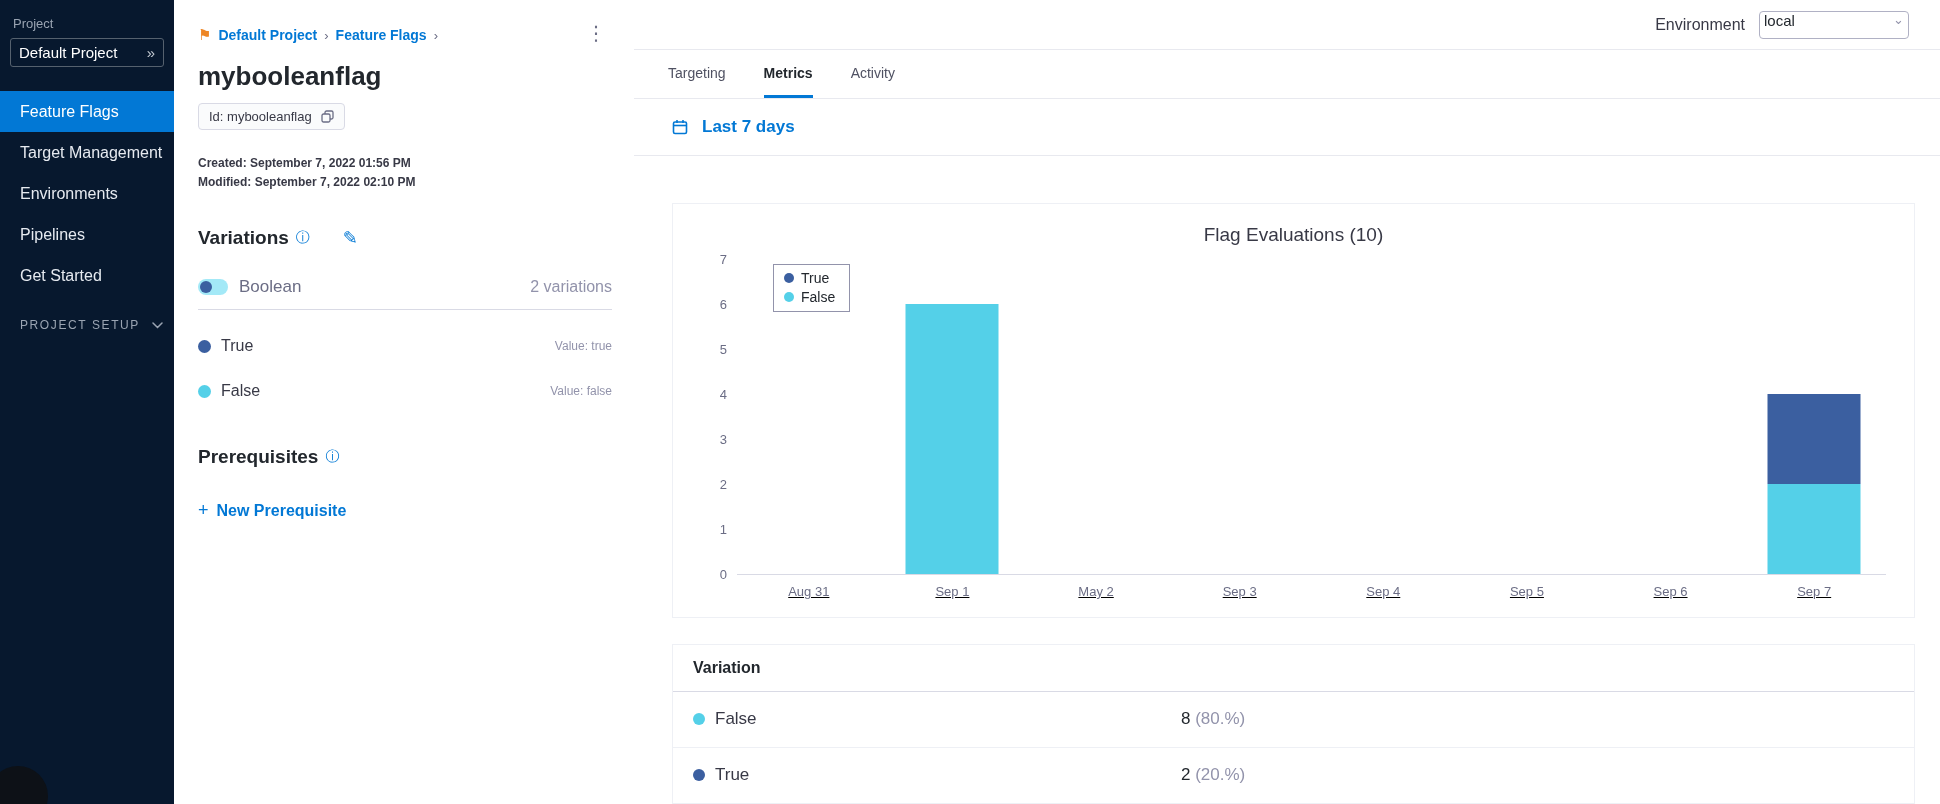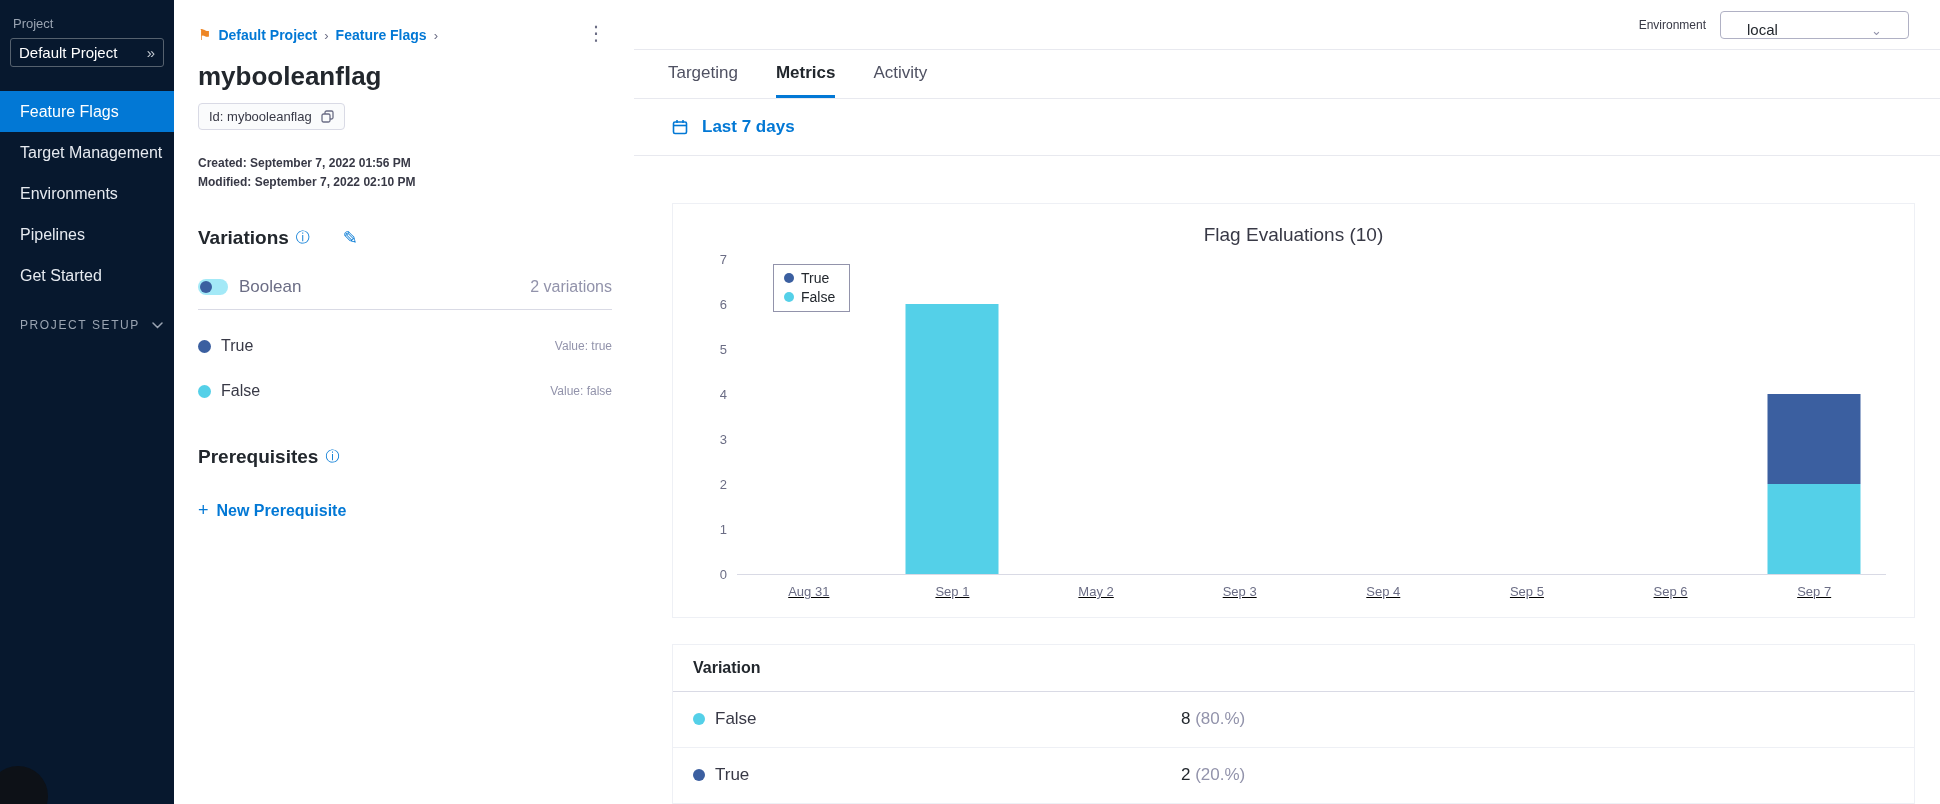--- a/index.html
+++ b/index.html
@@ -42,25 +42,25 @@
   .dot { width:13px; height:13px; border-radius:50%; flex-shrink:0; }
   .dot.sm { width:12px; height:12px; }
   .value-lbl { margin-left:auto; font-size:12px; color:#9293ab; }
   .prereq-desc { margin-top:9px; font-size:14px; color:#383946; }
   .new-prereq { margin-top:32px; display:inline-flex; align-items:center; gap:8px; color:#0278d5; font-weight:700; font-size:16px; cursor:pointer; }
   .plus-ico { font-size:18px; font-weight:400; }
 
   
   .main { flex:1; display:flex; flex-direction:column; background:#fff; min-width:0; }
   .env-bar { height:59px; display:flex; align-items:center; justify-content:flex-end; gap:14px; padding-right:31px; border-bottom:1px solid #e8e9ef; }
-  .env-label { font-size:12px; color:#383946; }
-  .env-select { width:189px; height:28px; border:1px solid #b0b1c4; border-radius:4px; display:flex; align-items:flex-end; justify-content:space-between; padding:0 26px; font-size:15px; color:#22272d; cursor:pointer; }
+  .env-label { font-size:16px; color:#383946; }
+  .env-select { width:150px; height:28px; border:1px solid #b0b1c4; border-radius:4px; display:flex; align-items:flex-start; justify-content:space-between; padding:0 4px; font-size:15px; color:#22272d; cursor:pointer; }
   .sel-chev { color:#9293ab; font-size:13px; }
   .tabs { height:57px; display:flex; align-items:stretch; gap:38px; padding-left:34px; border-bottom:1px solid #e8e9ef; }
-  .tab { display:flex; align-items:center; font-size:17px; color:#4f5162; cursor:pointer; border-bottom:3px solid transparent; }
+  .tab { display:flex; align-items:center; font-size:14px; color:#4f5162; cursor:pointer; border-bottom:3px solid transparent; }
   .tab.active { color:#22272d; font-weight:700; border-bottom-color:#0278d5; }
   .filter-row { height:67px; display:flex; align-items:center; gap:14px; padding-left:38px; border-bottom:1px solid #e8e9ef; color:#0278d5; font-weight:700; font-size:17px; cursor:pointer; }
 
   
   .chart-card { margin:47px 25px 0 38px; border:1px solid #eef0f5; padding:14px 20px 6px; }
   .chart-title { text-align:center; font-size:19px; color:#383946; margin:6px 0 14px; }
   .chart-body { display:flex; padding:0 8px; }
   .y-axis { width:36px; height:315px; position:relative; flex-shrink:0; }
   .y-tick { position:absolute; right:10px; font-size:13px; color:#6b6d85; line-height:16px; }
   .plot { flex:1; height:315px; position:relative; border-bottom:1px solid #d9dae5; }

